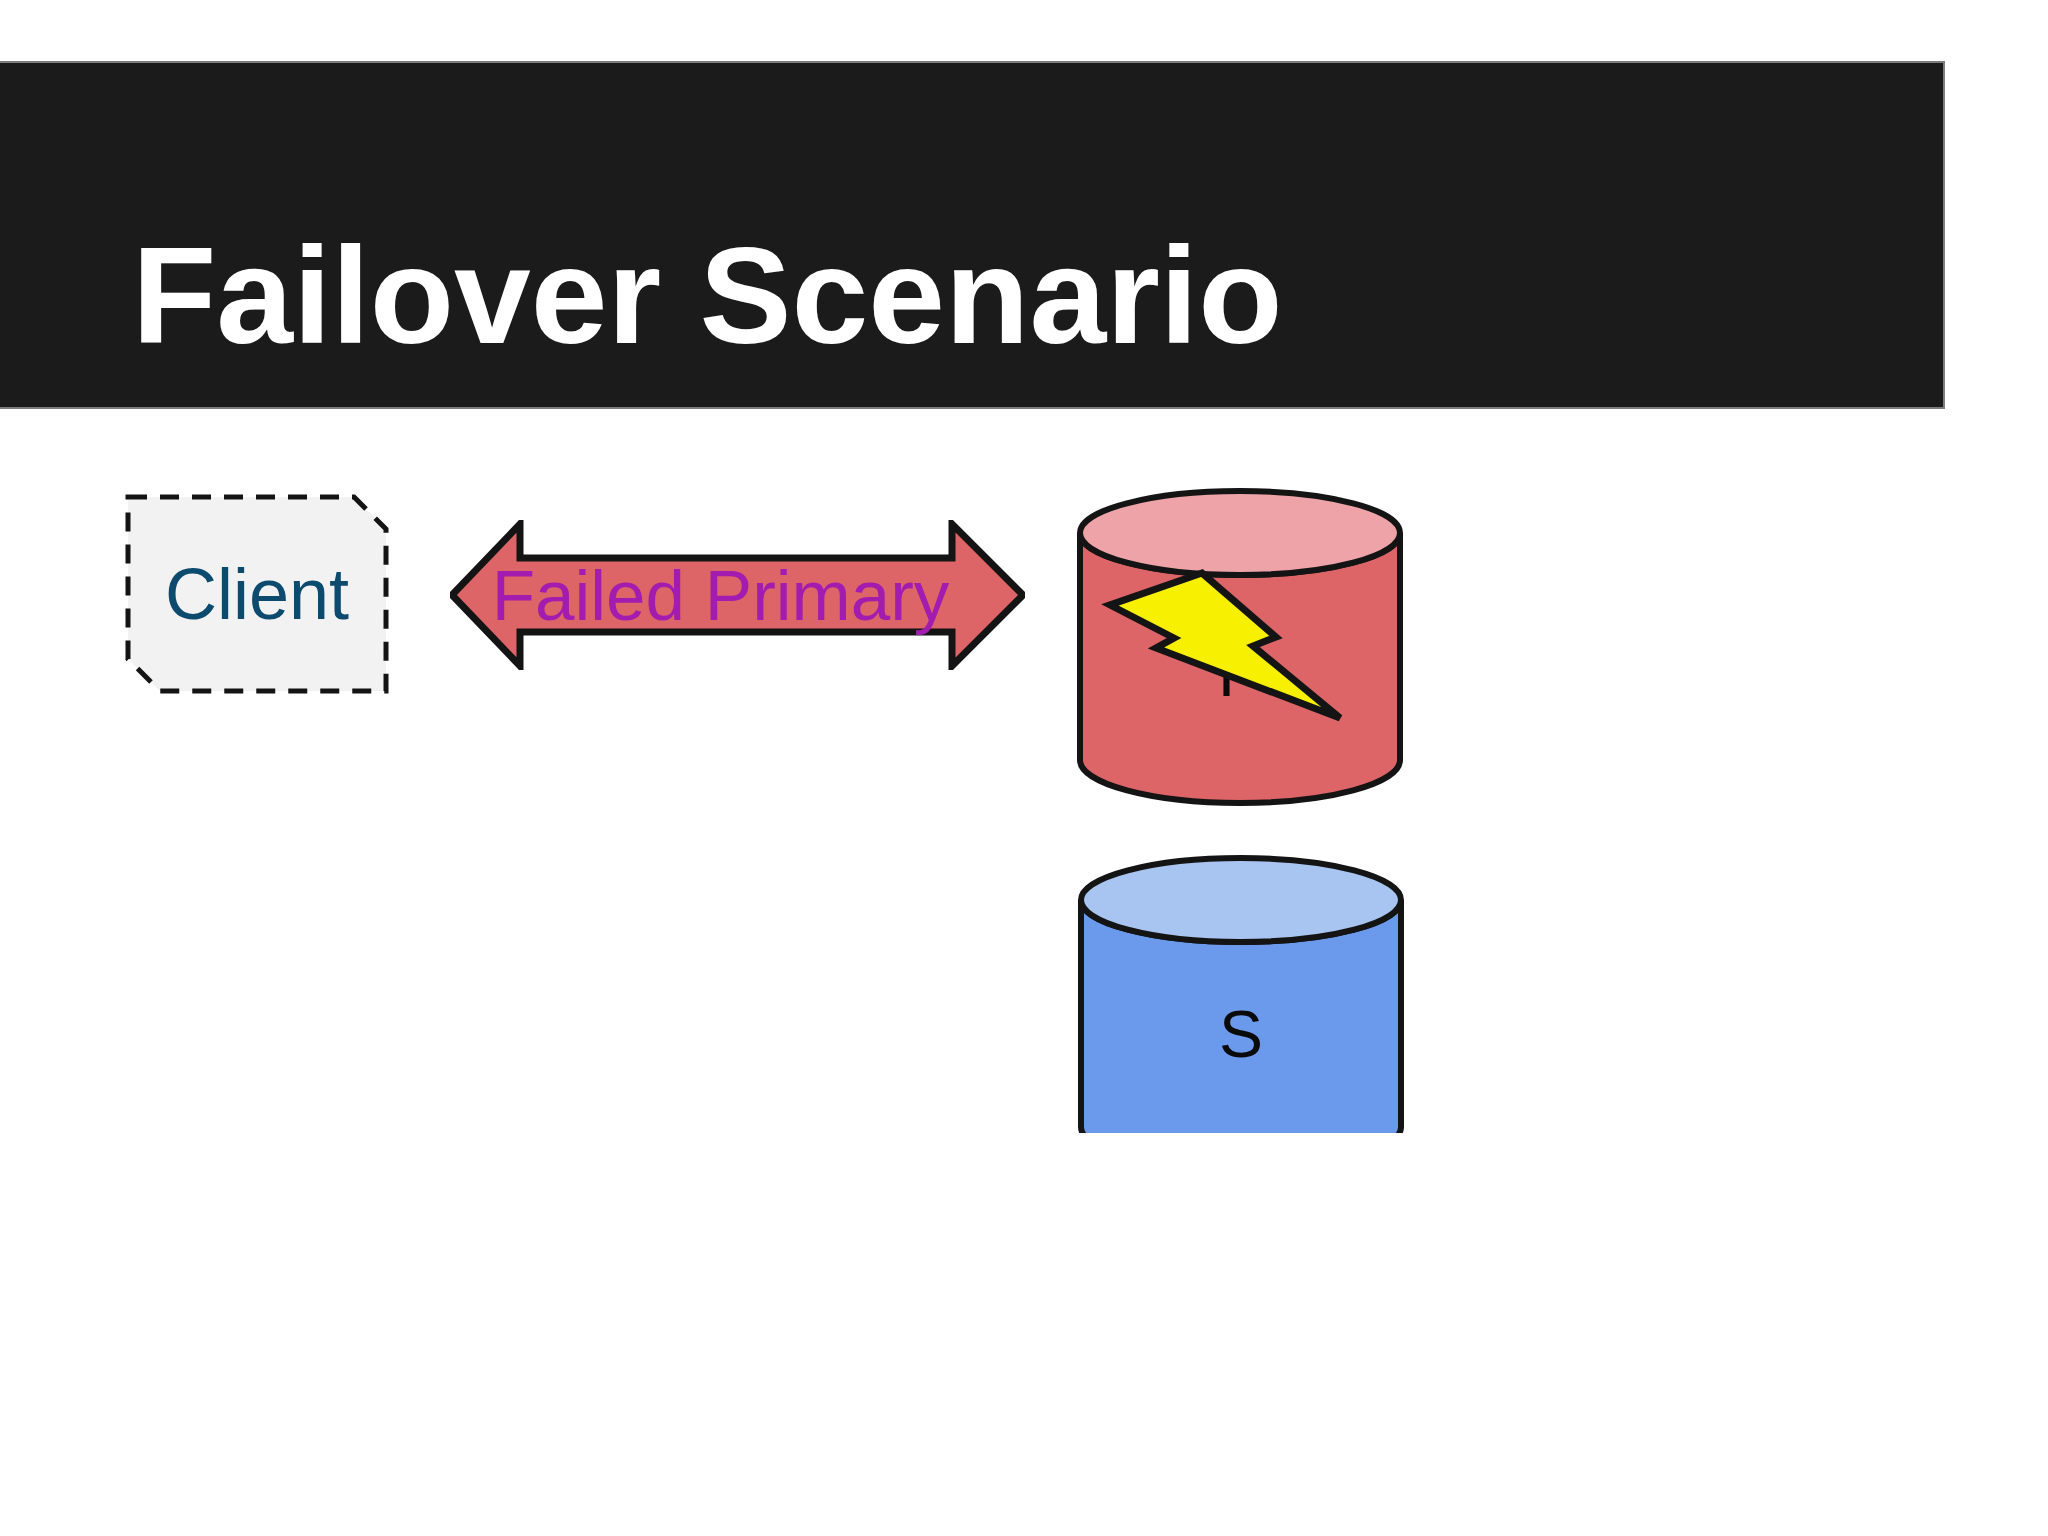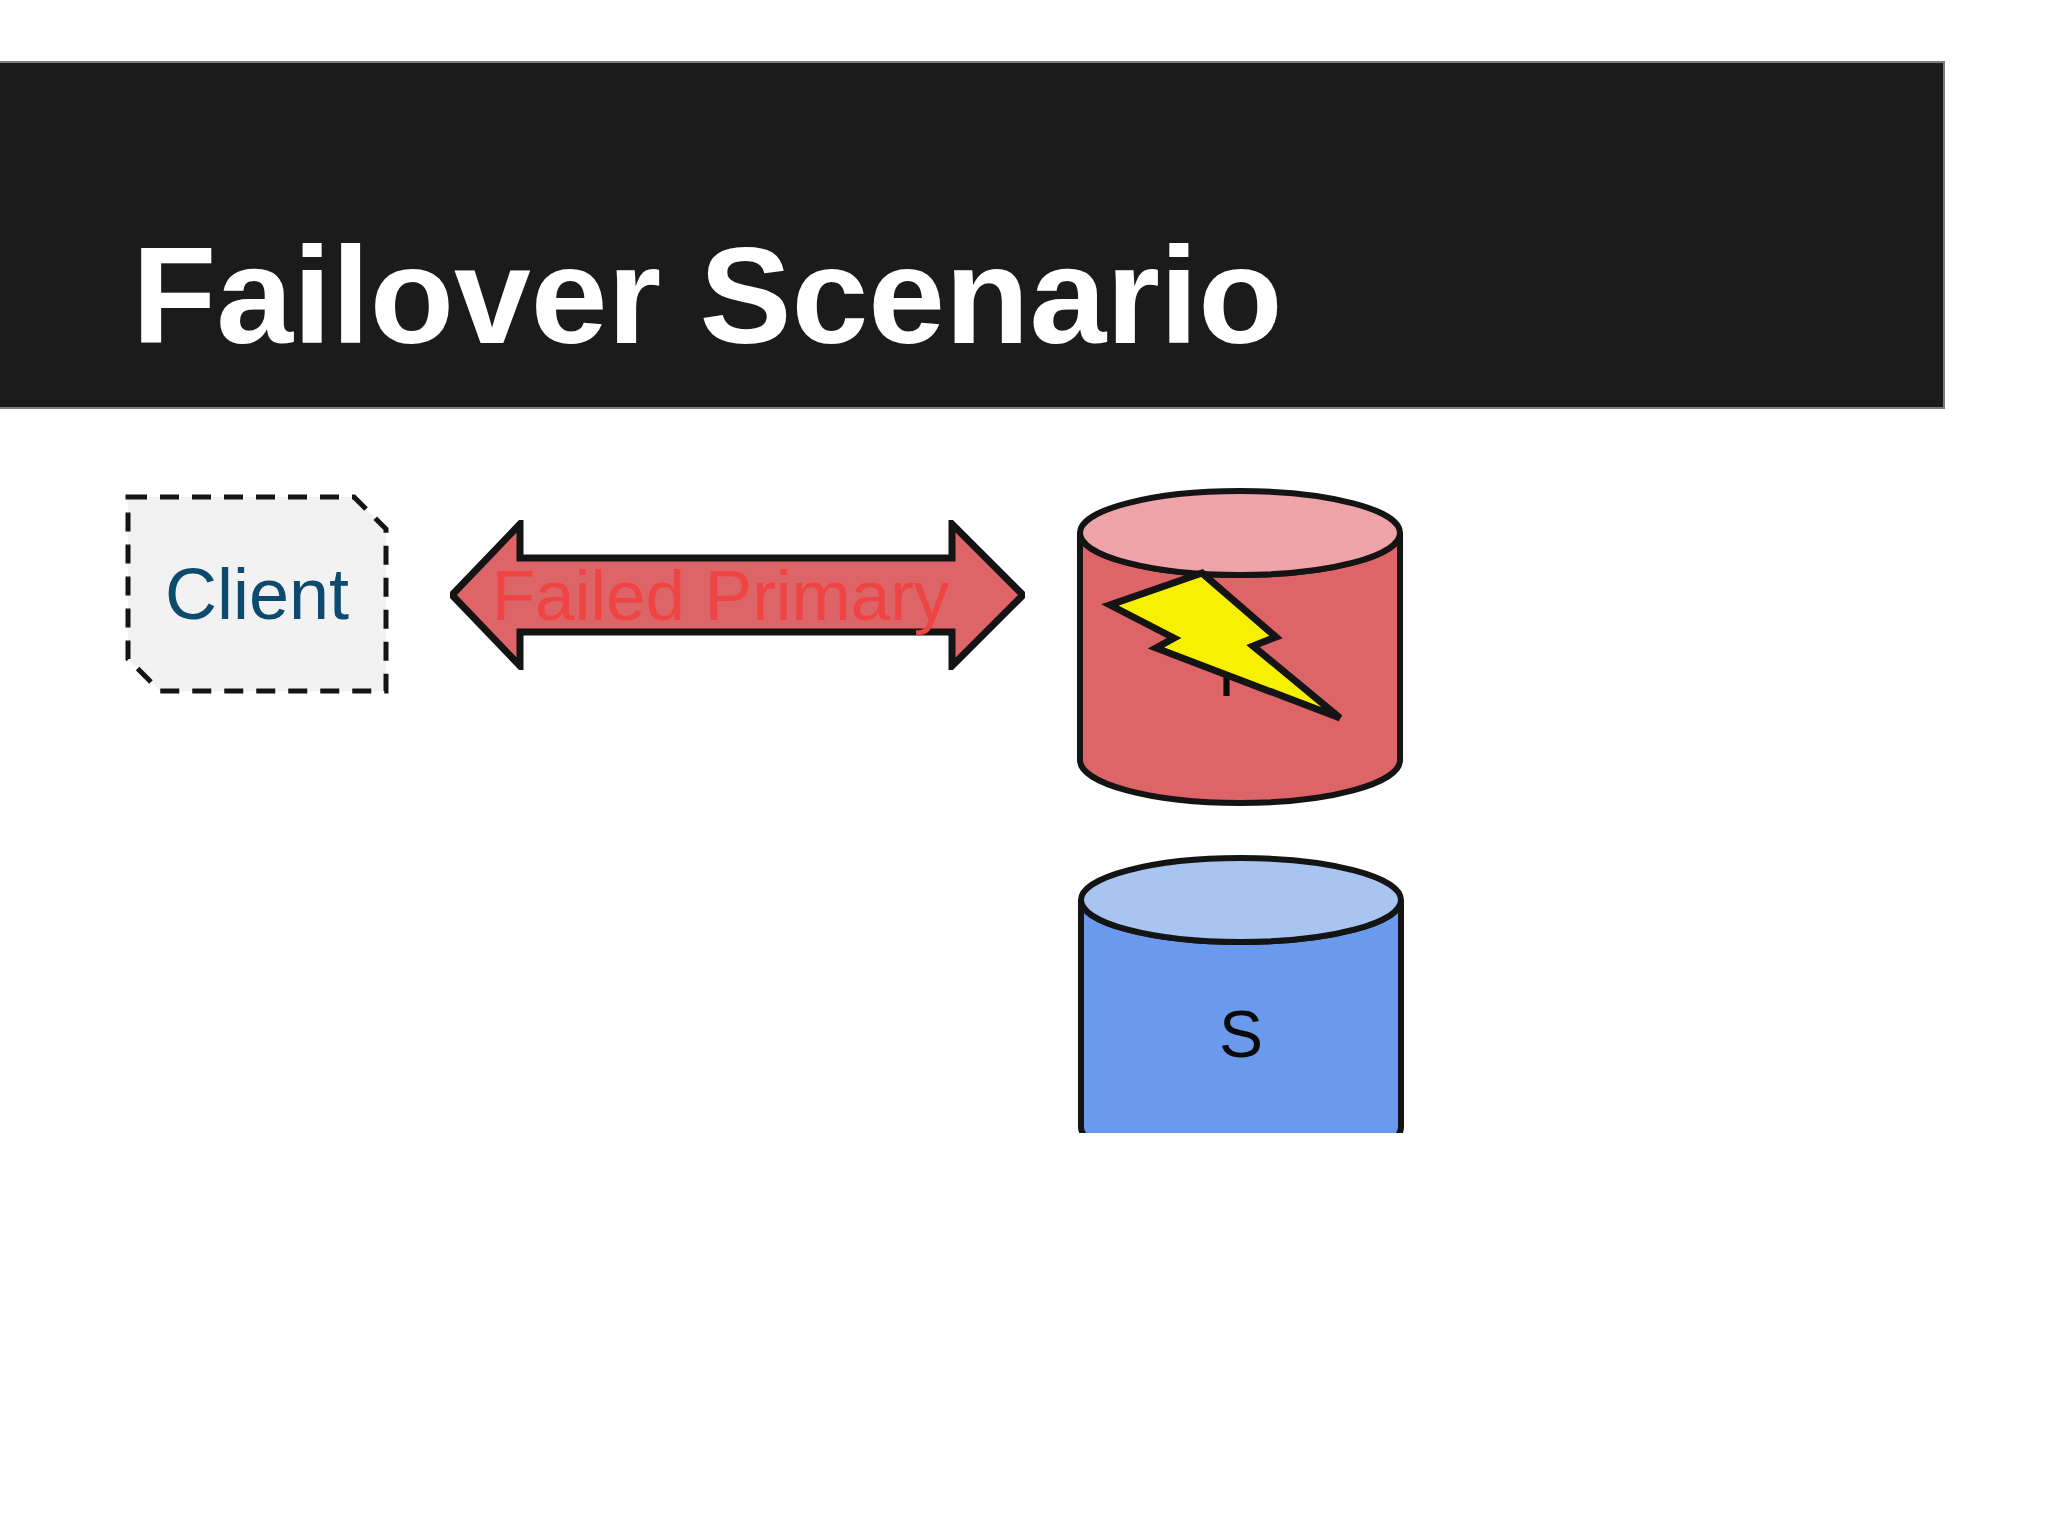--- a/index.html
+++ b/index.html
@@ -43,21 +43,21 @@
 
   
   .arrow-svg { left: 450px; top: 520px; }
   .arrow-shape { stroke: #141414; stroke-width: 7; stroke-linejoin: miter; }
   .arrow-label {
     left: 450px; top: 556px;
     width: 575px; height: 78px;
     box-sizing: border-box;
     padding-right: 34px;
     display: flex; align-items: center; justify-content: center;
-    font-size: 71px; color: #ef4444;
+    font-size: 71px; color: #a21caf;
     white-space: nowrap;
   }
 
   
   .db-primary { left: 1075px; top: 488px; }
   .db-sec1    { left: 1076px; top: 855px; }
   .db-sec2    { left: 672px;  top: 1188px; }
   .cyl-body, .cyl-top { stroke: #141414; stroke-width: 6; }
   .cyl-label {
     font-size: 66px;

